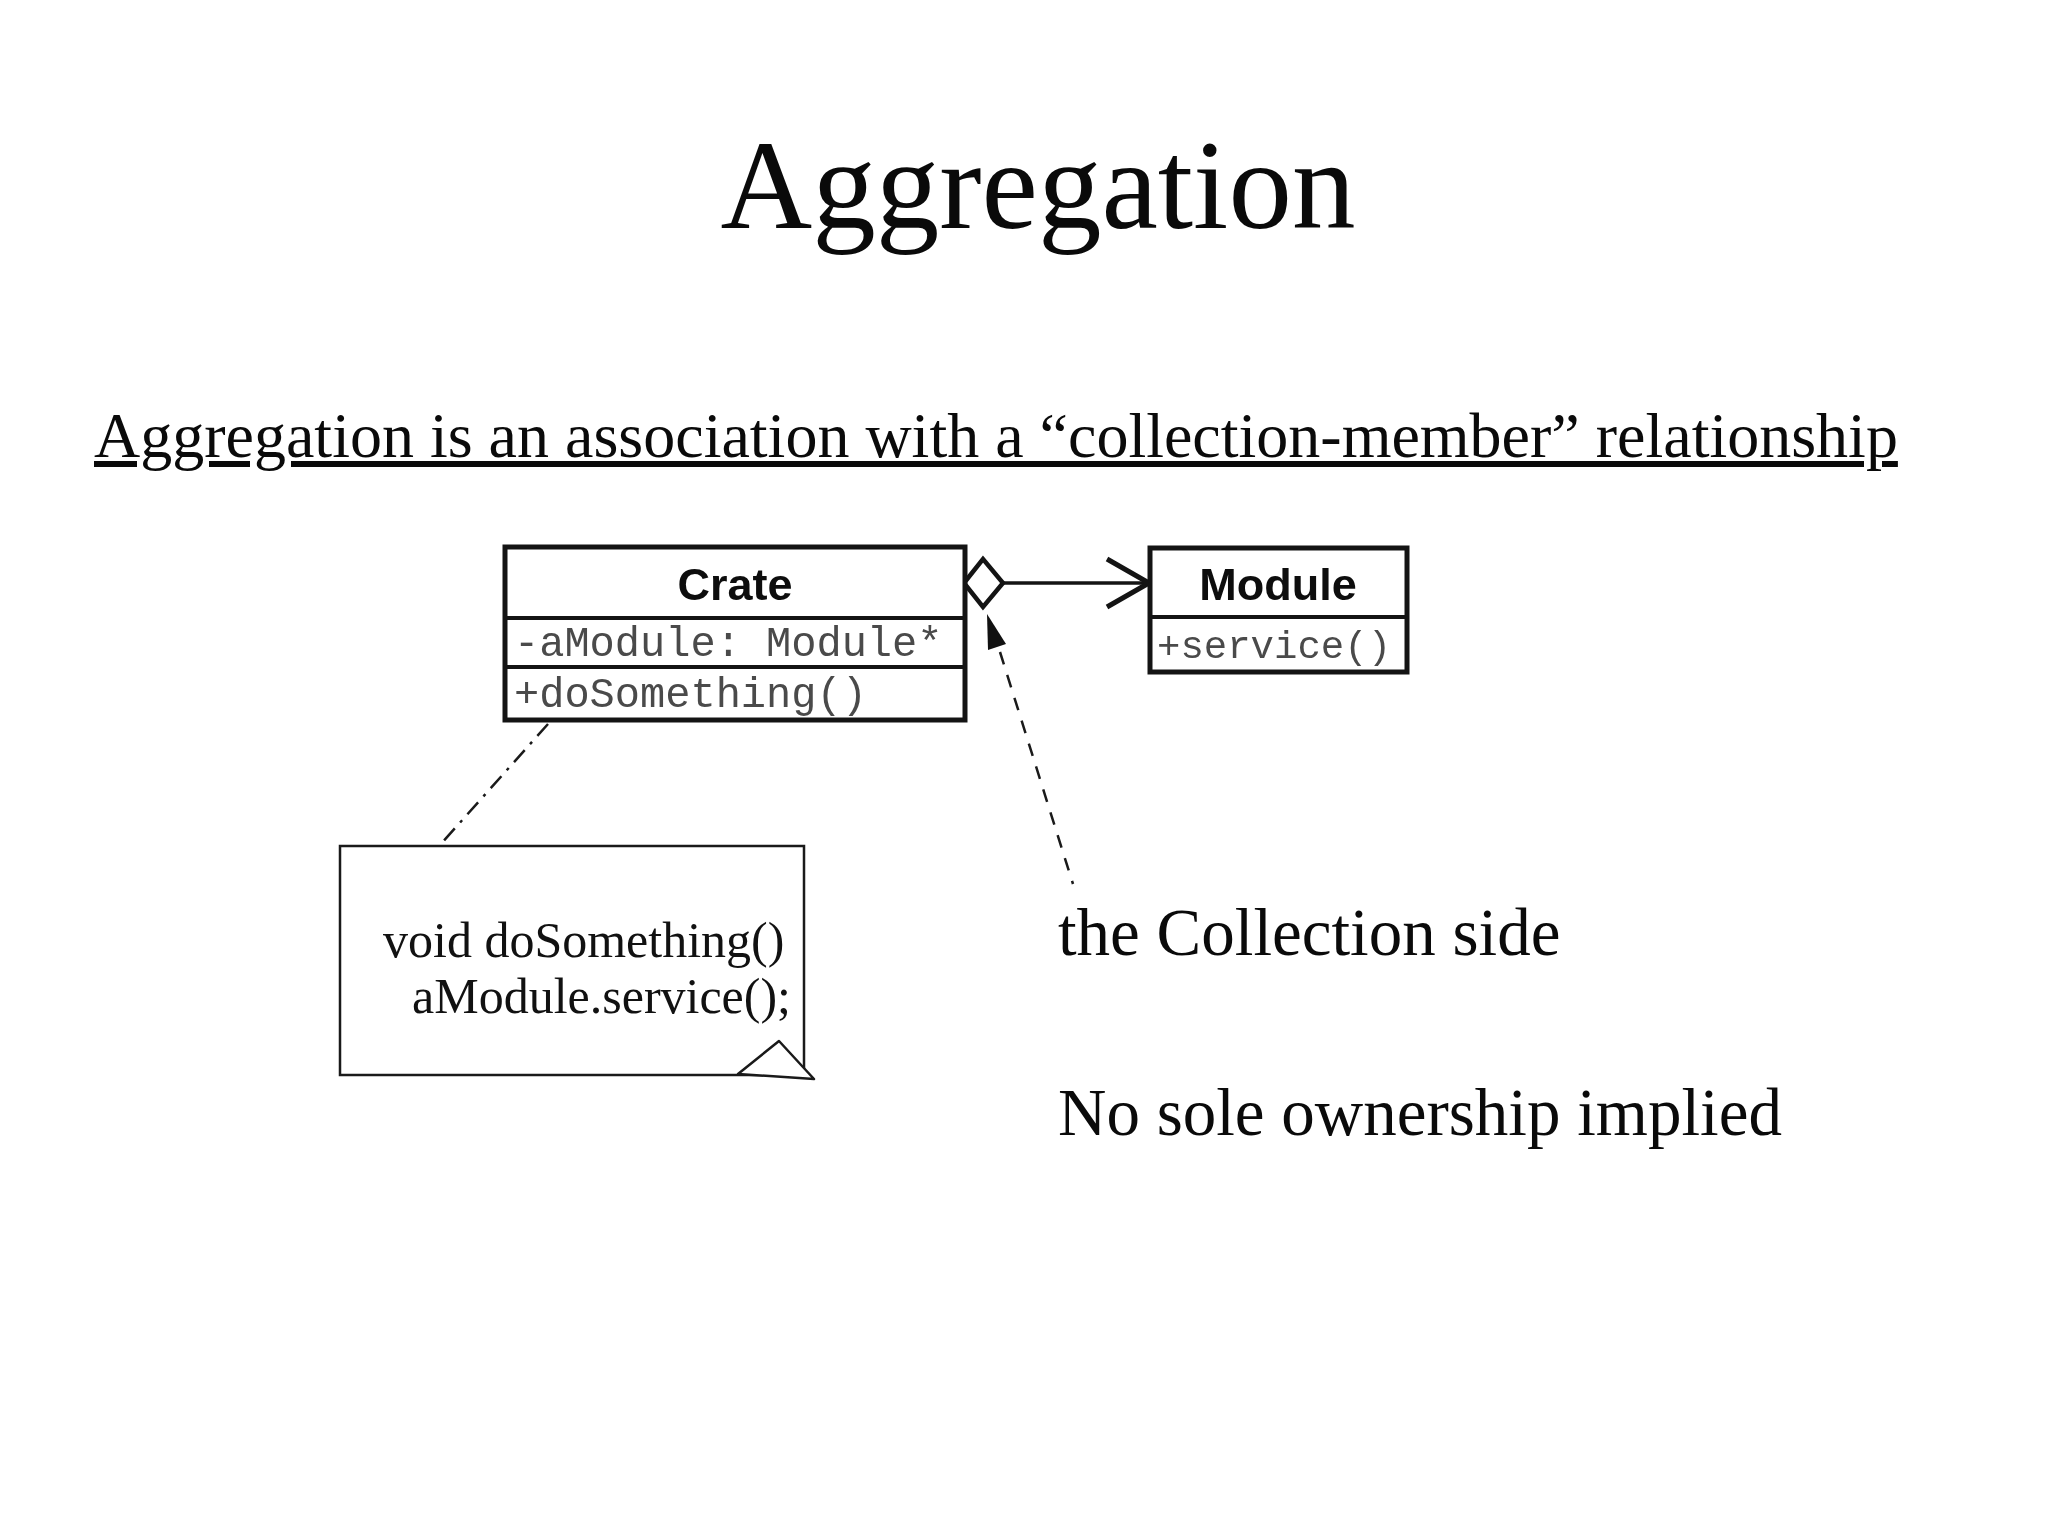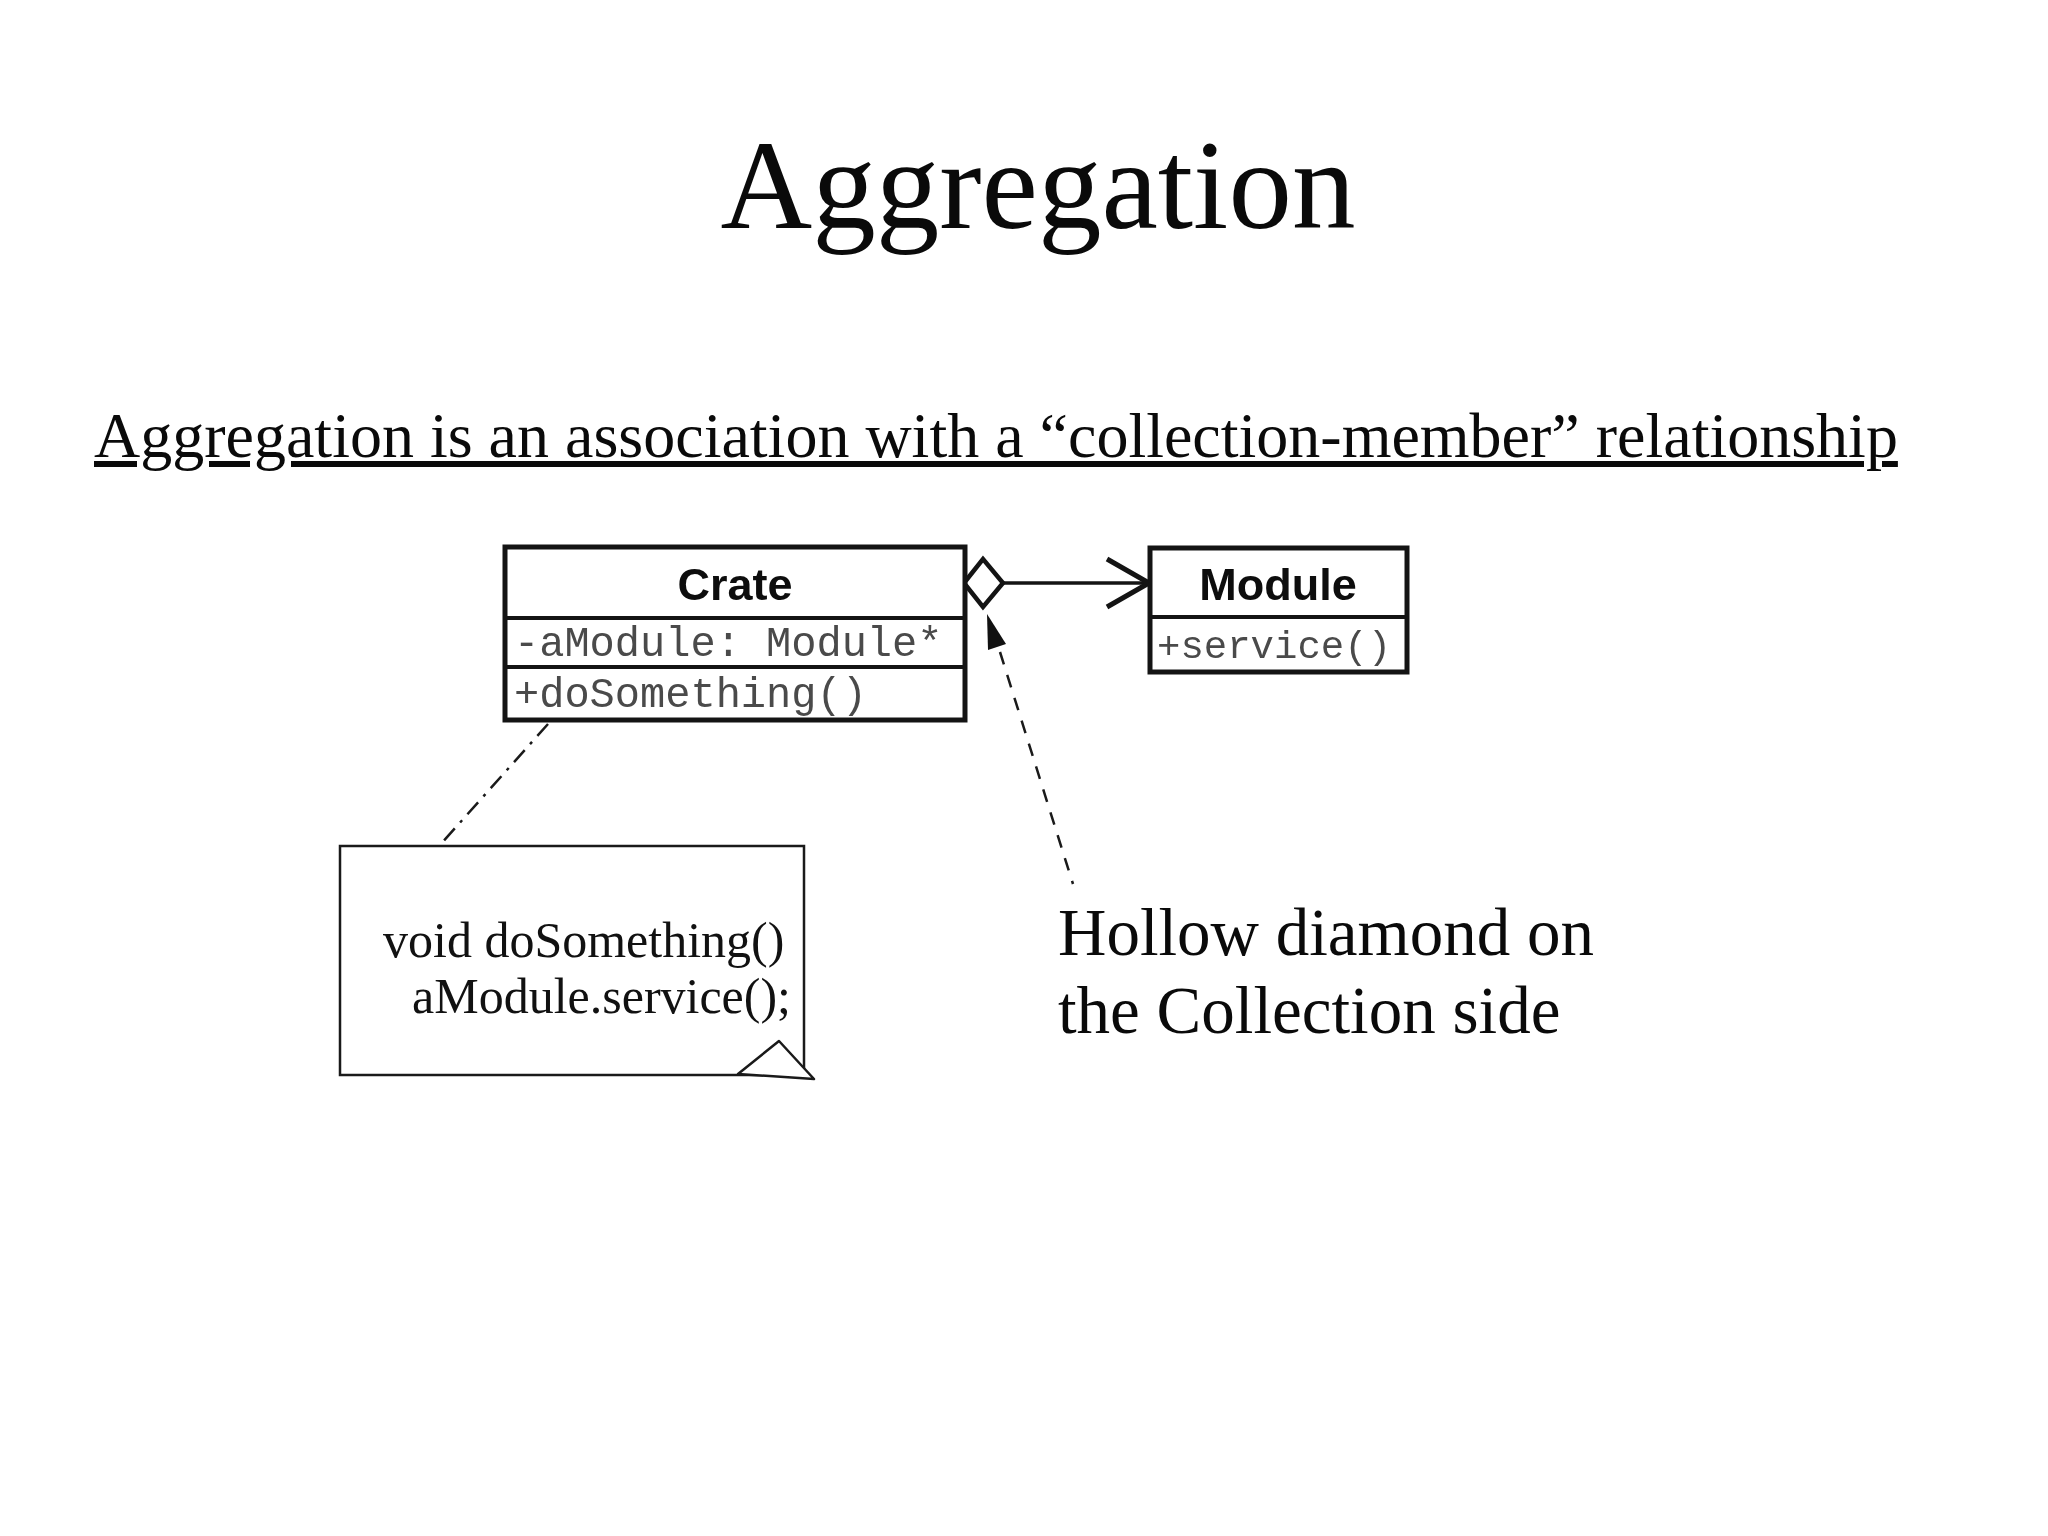--- a/index.html
+++ b/index.html
@@ -98,18 +98,18 @@
     <text x="1278" y="600" text-anchor="middle" class="cls-name">Module</text>
     <text x="1157" y="658" class="cls-member" font-size="39" fill="#5c5c5c">+service()</text>
 
     <rect x="340" y="846" width="464" height="229" fill="#ffffff" stroke="#1a1a1a" stroke-width="2.5"></rect>
     <path d="M 738 1074 L 779 1041 L 814 1079 Z" fill="#ffffff" stroke="#1a1a1a" stroke-width="2.5" stroke-linejoin="round"></path>
     <text x="383" y="957" class="note-code">void doSomething()</text>
     <text x="412" y="1013" class="note-code">aModule.service();</text>
   </svg>
 
   <div class="annotation-block">
-    <div>Hollow diamond on</div>
     <div>the Collection side</div>
     <div class="annotation-spacer"></div>
+    <div>No sole ownership implied</div>
   </div>
 
 </div>
 
 </body></html>

